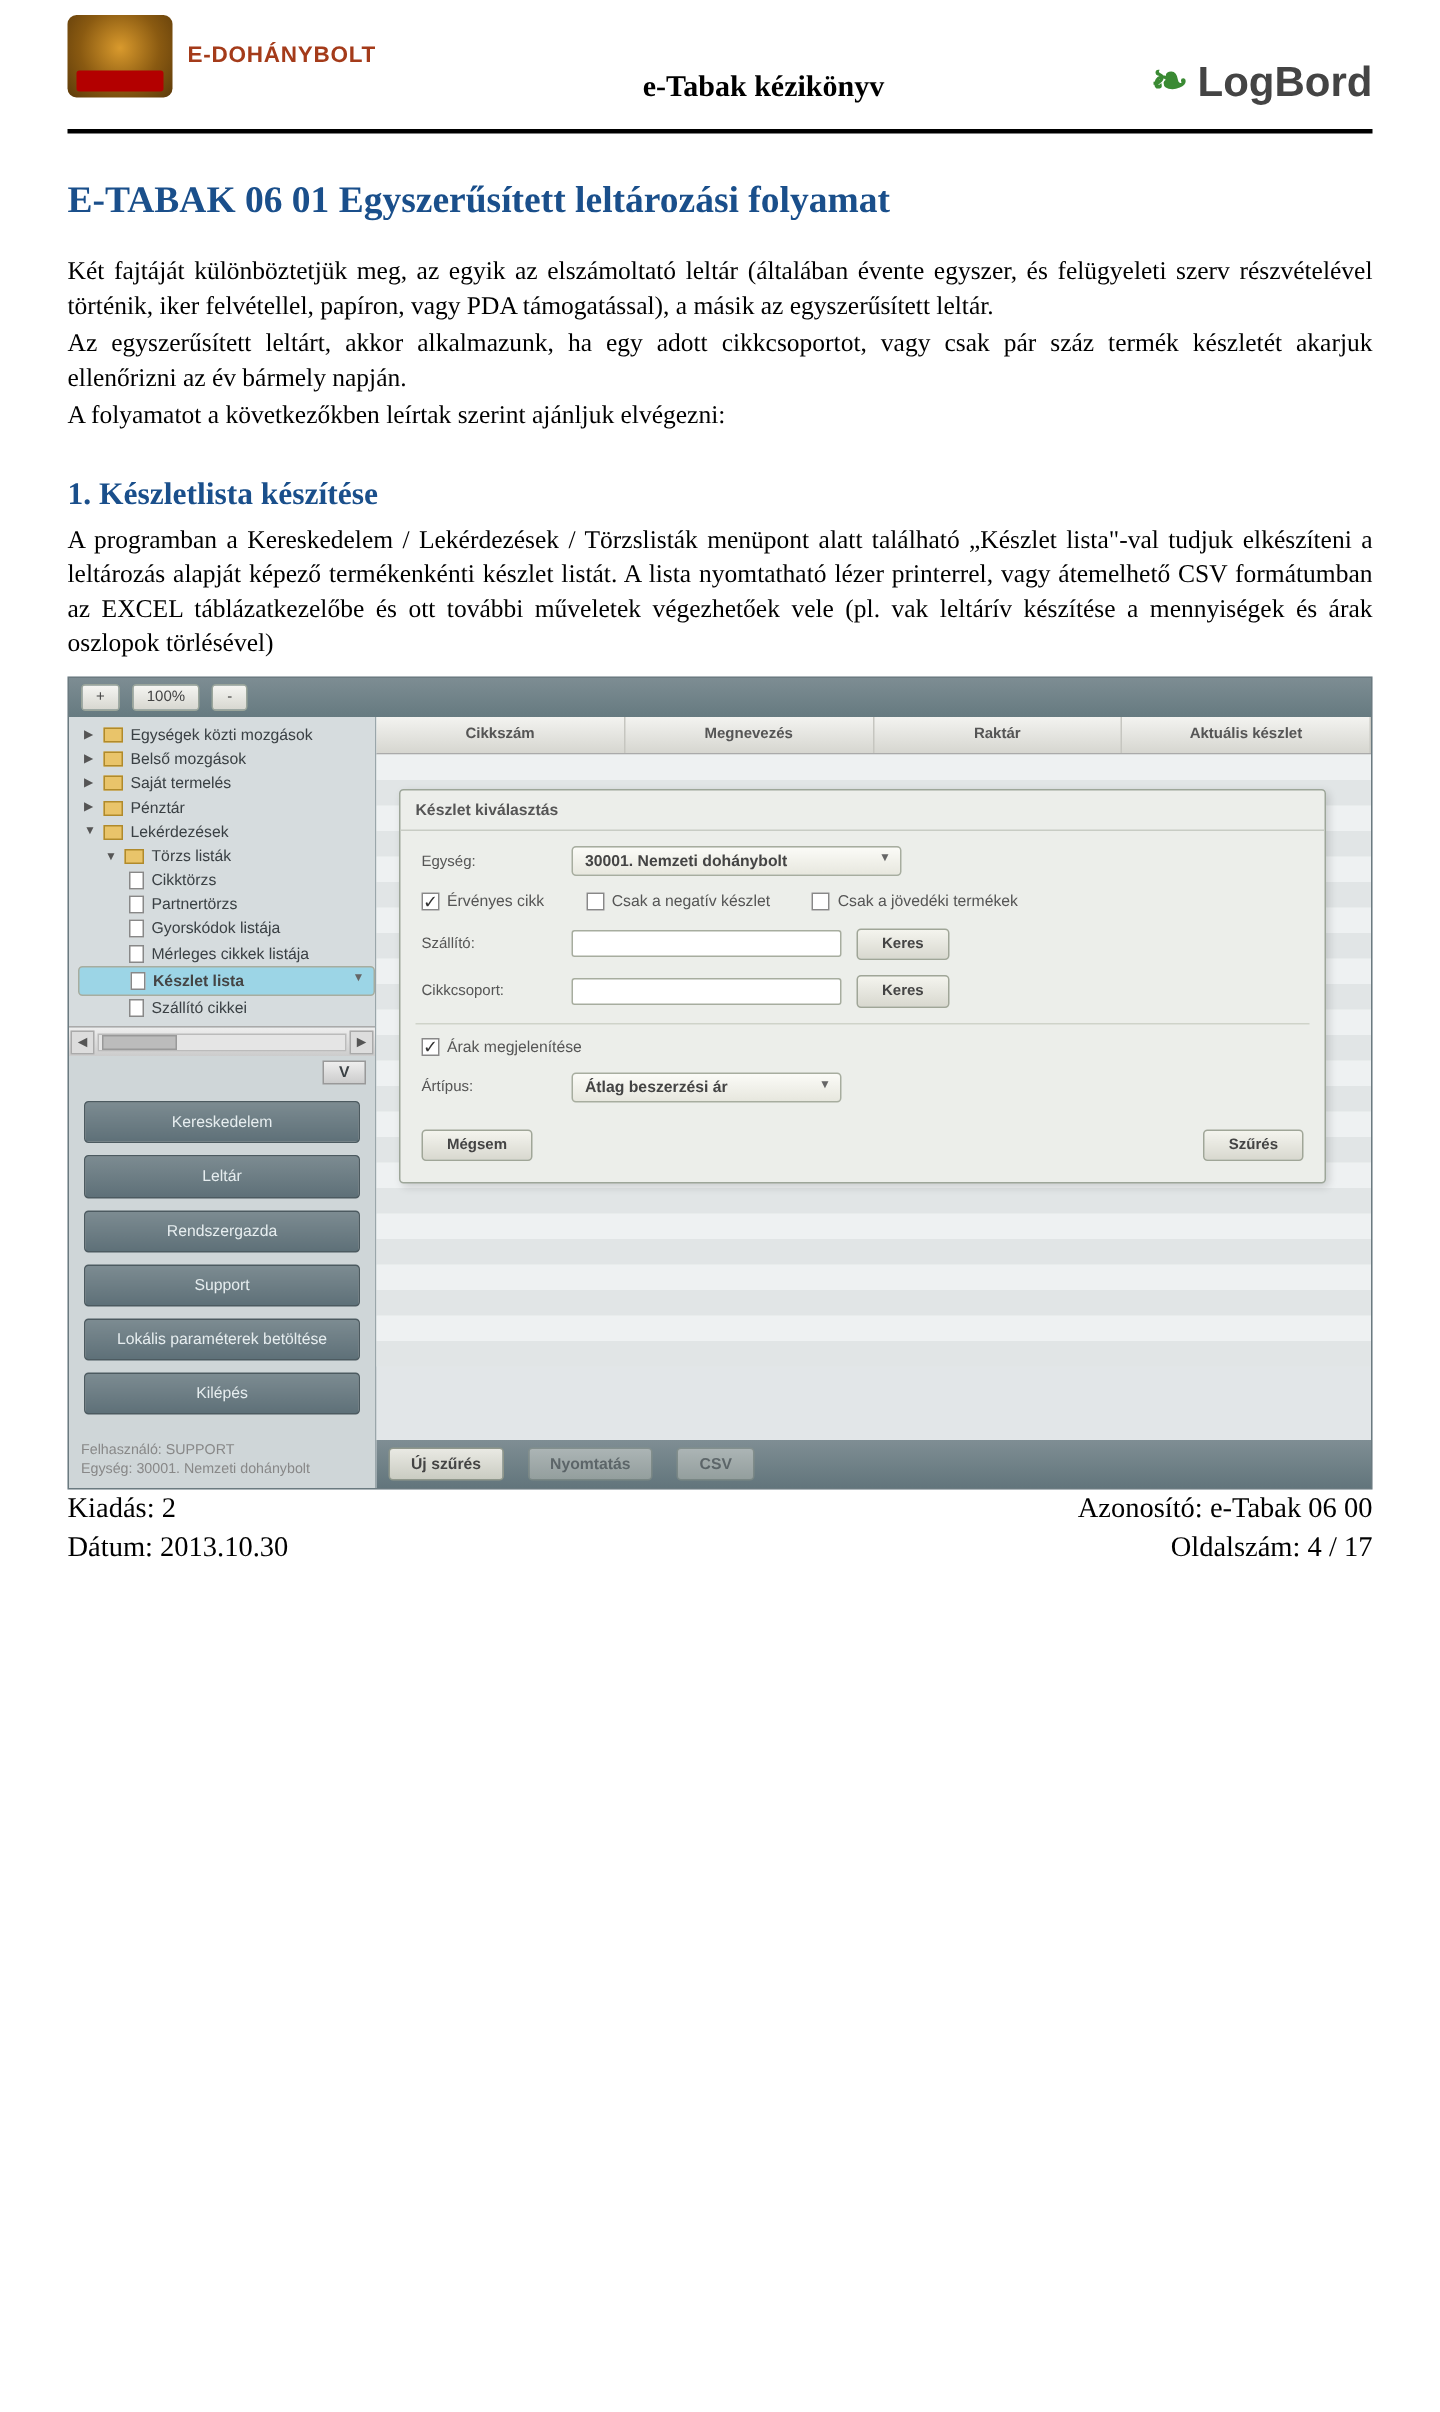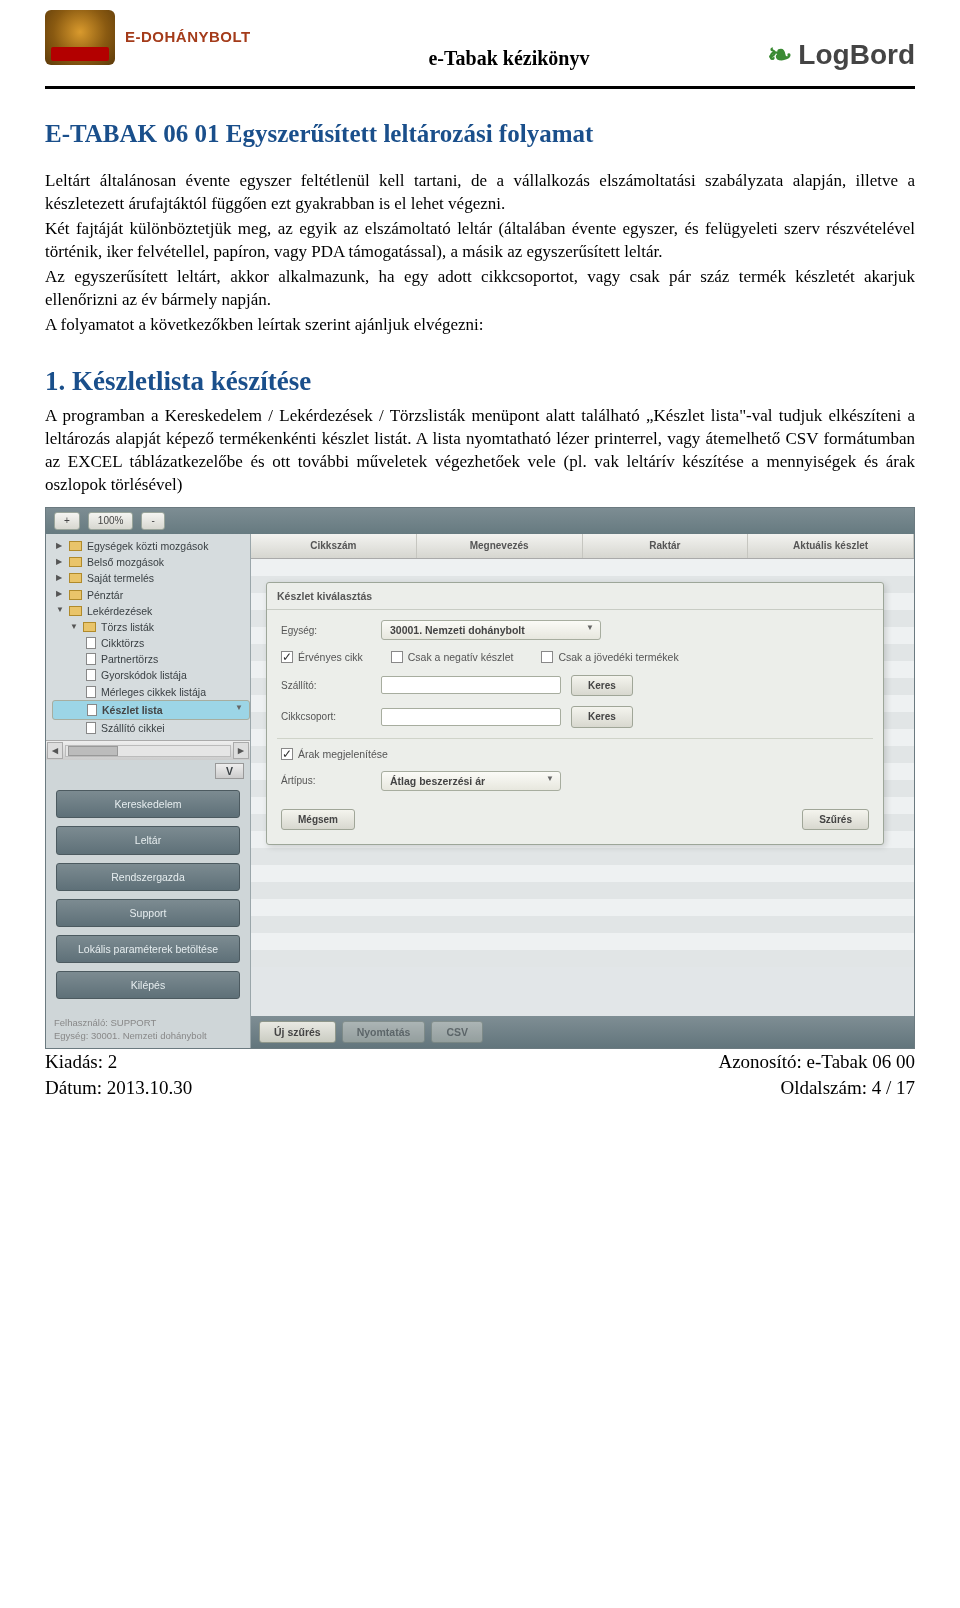--- a/index.html
+++ b/index.html
@@ -41,21 +41,21 @@
     display:flex; align-items:center; gap:6px; padding-top:25px;
     font-family: Arial, sans-serif; font-size:28px; font-weight:bold; color:#444;
   }
   .leaf-icon { color:#3a8a33; font-size:30px; }
   .rule { border:0; border-top:3px solid #000; margin:4px 0 28px 0; }
 
   .doc-title { color:#1a4f8b; font-weight:bold; font-size:25px; margin-bottom:20px; }
   .body-text { text-align: justify; margin-bottom: 2px; }
   .body-block { margin-bottom: 26px; }
 
-  .sec-title { color:#1a4f8b; font-weight:bold; font-size:27px; margin-bottom:6px; }
+  .sec-title { color:#1a4f8b; font-weight:bold; font-size:21px; margin-bottom:6px; }
 
   
   .app-shot {
     margin-top: 10px;
     width: 100%;
     font-family: Verdana, Arial, sans-serif;
     font-size: 10.5px;
     border:1px solid #6b7a80;
     background:#e8ecef;
     color:#3a4044;
@@ -133,21 +133,21 @@
   .chkitem{ display:flex; align-items:center; gap:5px;}
   .dlgbtn{
     background:linear-gradient(#f4f4ee,#d8d8cf); border:1px solid #a0a698;
     border-radius:3px; padding:3px 16px; font-size:10px; color:#444; font-weight:bold;
   }
   .dlg-actions{ display:flex; justify-content:space-between; padding-top:8px;}
   .sep{ border-top:1px solid #cfd3c9; margin:8px -4px;}
 
   .bottombar{
     background:linear-gradient(#7f8e94,#62757c); padding:5px 8px;
-    display:flex; gap:6px; align-items:center;
+    display:flex; gap:16px; align-items:center;
   }
   .bbtn{ background:linear-gradient(#e9e9e3,#caccc2); border:1px solid #8f978b; border-radius:3px; padding:3px 14px; font-size:10.5px; color:#444; font-weight:bold;}
   .bbtn.ghost{ opacity:.45;}
 
   .footer{
     display:flex; justify-content:space-between;
     font-size:19px;
   }
 </style>
 </head>
@@ -164,21 +164,20 @@
     <div class="logbord">
       <span class="leaf-icon">❧</span>
       <span>LogBord</span>
     </div>
   </div>
   <hr class="rule">
 
   <div class="doc-title">E-TABAK 06 01  Egyszerűsített leltározási folyamat</div>
 
   <div class="body-block">
-    <p class="body-text">Leltárt általánosan évente egyszer feltétlenül kell tartani, de a vállalkozás elszámoltatási szabályzata alapján, illetve a készletezett árufajtáktól függően ezt gyakrabban is el lehet végezni.</p>
     <p class="body-text">Két fajtáját különböztetjük meg, az egyik az elszámoltató leltár (általában évente egyszer, és felügyeleti szerv részvételével történik, iker felvétellel, papíron, vagy PDA támogatással), a másik az egyszerűsített leltár.</p>
     <p class="body-text">Az egyszerűsített leltárt, akkor alkalmazunk, ha egy adott cikkcsoportot, vagy csak pár száz termék készletét akarjuk ellenőrizni az év bármely napján.</p>
     <p class="body-text">A folyamatot a következőkben leírtak szerint ajánljuk elvégezni:</p>
   </div>
 
   <div class="sec-title">1.  Készletlista készítése</div>
   <p class="body-text">A programban a Kereskedelem / Lekérdezések / Törzslisták menüpont alatt található „Készlet lista"-val tudjuk elkészíteni a leltározás alapját képező termékenkénti készlet listát. A lista nyomtatható lézer printerrel, vagy átemelhető CSV formátumban az EXCEL táblázatkezelőbe és ott további műveletek végezhetőek vele (pl. vak leltárív készítése a mennyiségek és árak oszlopok törlésével)</p>
 
   <div class="app-shot">
     <div class="toolbar">

